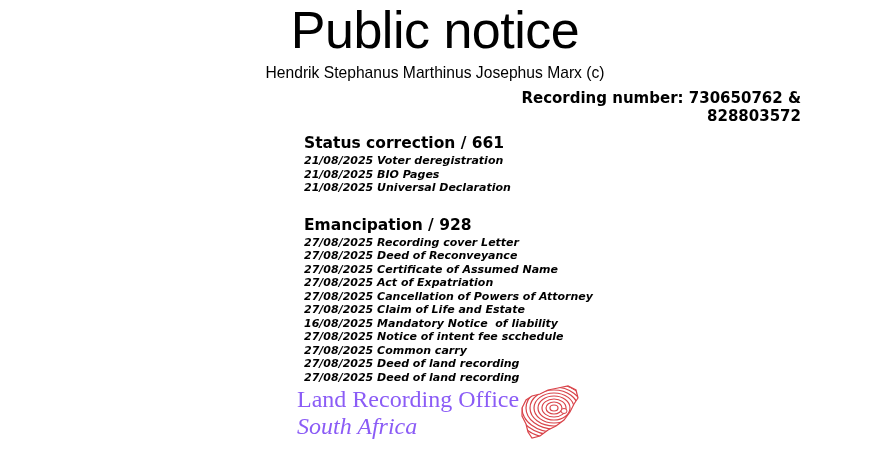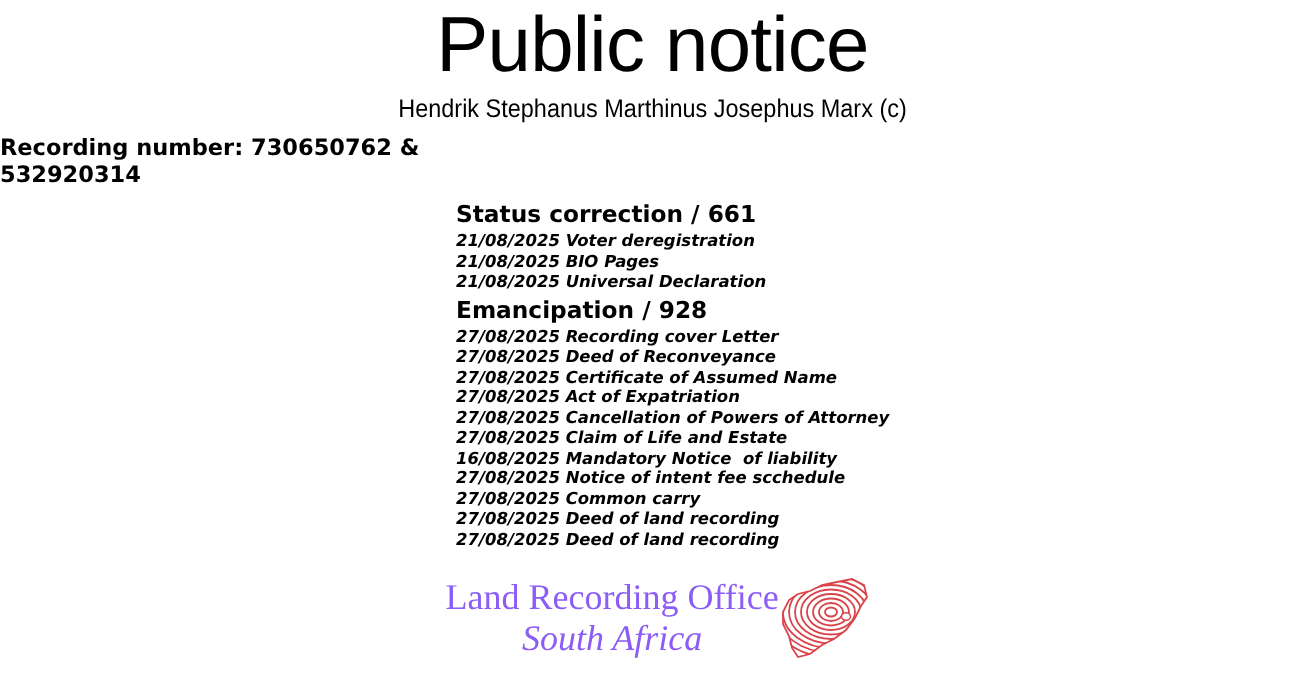--- a/index.html
+++ b/index.html
@@ -1,48 +1,48 @@
 <!DOCTYPE html>
 <html><head>
 <meta charset="utf-8">
 <style>
   html, body { margin:0; padding:0; background:#ffffff; }
   body { width:870px; height:450px; position:relative; overflow:hidden; color:#000; }
   .title { position:absolute; left:0; width:870px; top:2px; text-align:center;
     font-family:"Liberation Sans", sans-serif; font-size:52px; line-height:56px; font-weight:normal; letter-spacing:-0.5px; }
   .subtitle { position:absolute; left:0; width:870px; top:63px; text-align:center;
     font-family:"Liberation Sans", sans-serif; font-size:17px; line-height:20px; transform:scaleX(0.92); }
-  .recnum { position:absolute; left:0; width:801px; top:89px; text-align:left;
+  .recnum { position:absolute; left:0; width:801px; top:89px; text-align:right;
     font-family:"DejaVu Sans", sans-serif; font-weight:bold; font-size:15px; line-height:18px; }
   .content { position:absolute; left:304px; top:133px; font-family:"DejaVu Sans", sans-serif; }
   .sec-head { font-weight:bold; font-size:15.5px; line-height:21px; }
   .item { font-weight:bold; font-size:11px; line-height:13.5px; white-space:pre;font-style:italic; }
   .logo { position:absolute; left:297px; top:386px; font-family:"Liberation Serif", serif; color:#8b5cf6; }
   .logo .l1 { font-size:24px; line-height:26px; }
-  .logo .l2 { font-size:24px; line-height:28px; font-style:italic;text-align:center; }
+  .logo .l2 { font-size:24px; line-height:28px; font-style:italic; }
   .map { position:absolute; left:518px; top:384px; }
 </style>
 </head>
 <body>
 
 <div class="title">Public notice</div>
 <div class="subtitle">Hendrik Stephanus Marthinus Josephus Marx (c)</div>
 <div class="recnum">
   <div>Recording number: 730650762 &amp;</div>
-  <div>532920314</div>
+  <div>828803572</div>
 </div>
 
 <div class="content">
   <div>
     <div class="sec-head">Status correction / 661</div>
     <div class="item">21/08/2025 Voter deregistration</div>
     <div class="item">21/08/2025 BIO Pages</div>
     <div class="item">21/08/2025 Universal Declaration</div>
   </div>
-  <div style="margin-top:2px;">
+  <div style="margin-top:20px;">
     <div class="sec-head">Emancipation / 928</div>
     <div class="item">27/08/2025 Recording cover Letter</div>
     <div class="item">27/08/2025 Deed of Reconveyance</div>
     <div class="item">27/08/2025 Certificate of Assumed Name</div>
     <div class="item">27/08/2025 Act of Expatriation</div>
     <div class="item">27/08/2025 Cancellation of Powers of Attorney</div>
     <div class="item">27/08/2025 Claim of Life and Estate</div>
     <div class="item">16/08/2025 Mandatory Notice  of liability</div>
     <div class="item">27/08/2025 Notice of intent fee scchedule</div>
     <div class="item">27/08/2025 Common carry</div>

